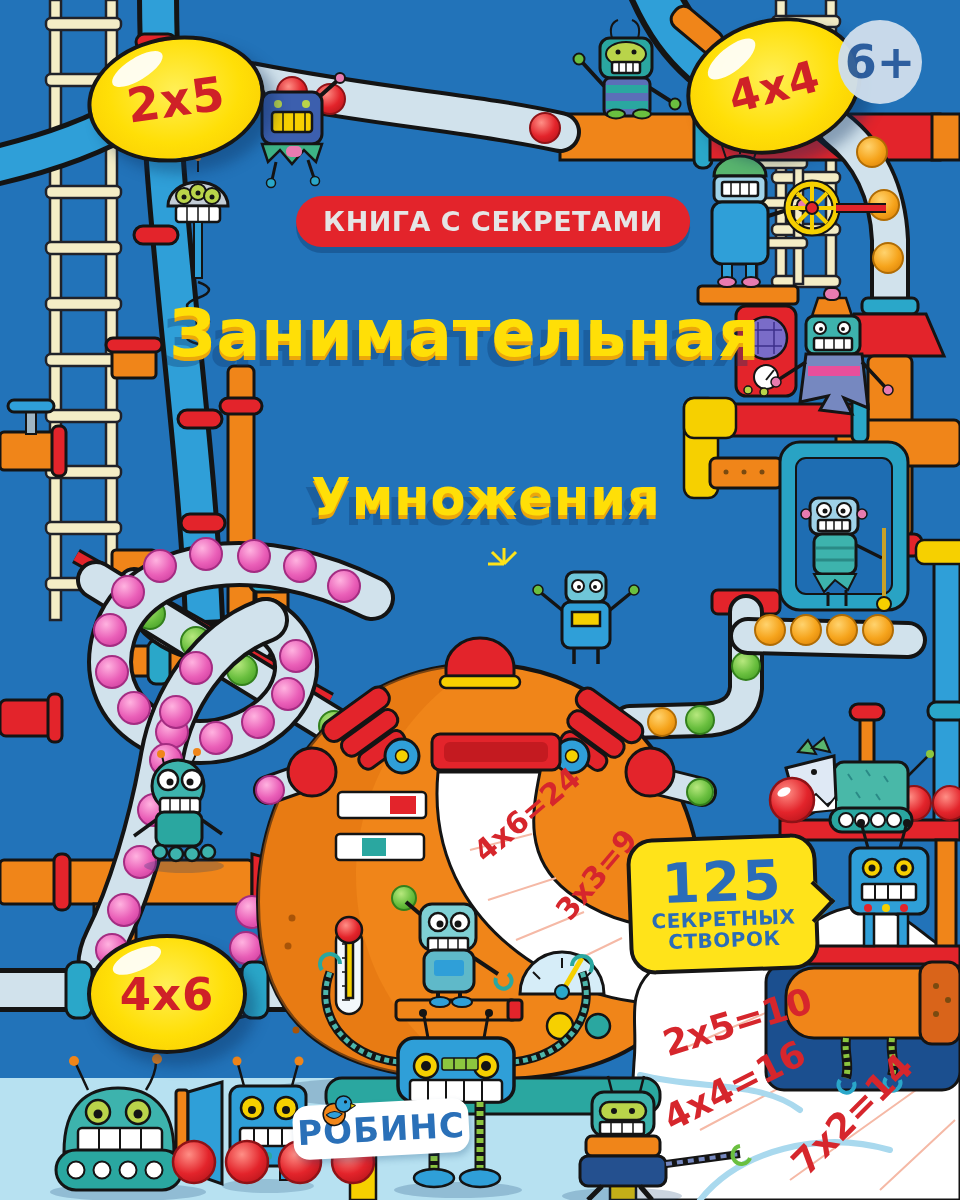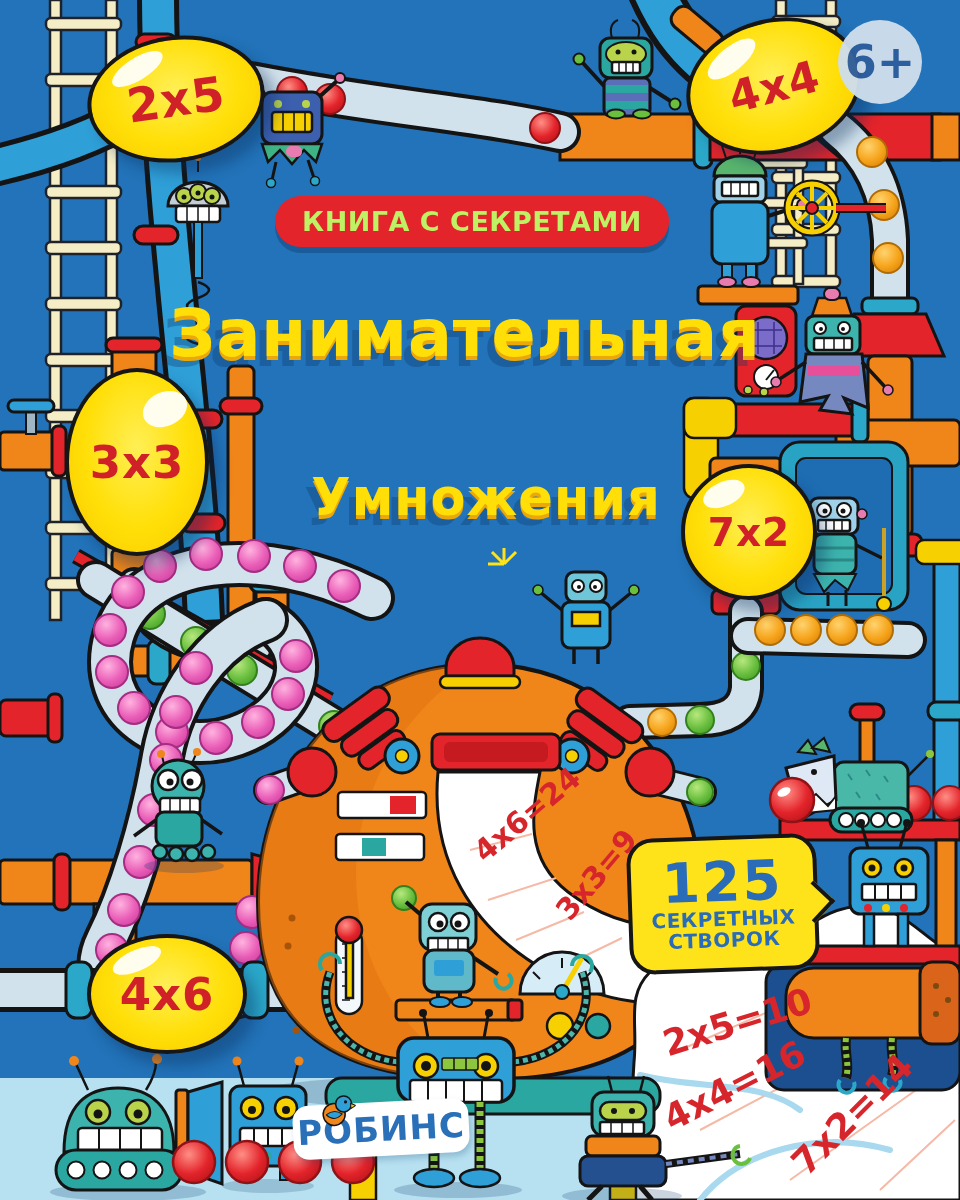--- a/index.html
+++ b/index.html
@@ -17,21 +17,21 @@
   #b2x5{left:87px;top:36px;width:170px;height:118px;font-size:47px;transform:rotate(-8deg);}
   #b4x4{left:685px;top:19px;width:170px;height:126px;font-size:44px;transform:rotate(-15deg);}
   #b3x3{left:65px;top:368px;width:136px;height:180px;font-size:45px;}
   #b3x3::before{left:auto;right:12%;}
   #b7x2{left:681px;top:464px;width:128px;height:128px;font-size:39px;}
   #b4x6{left:87px;top:934px;width:152px;height:112px;font-size:45px;text-align:center;}
   
   #age{left:838px;top:20px;width:84px;height:84px;border-radius:50%;background:#cfdeed;opacity:.96;
     color:#2e5e9e;font-size:46px;font-weight:bold;display:flex;align-items:center;justify-content:center;z-index:7;}
   
-  #banner{left:472px;top:196px;transform:translateX(-50%);background:#e3242b;color:#bef264;
+  #banner{left:493px;top:196px;transform:translateX(-50%);background:#e3242b;color:#e5e5e5;
     font-size:27px;font-weight:bold;letter-spacing:.5px;padding:10px 27px;border-radius:28px;
     box-shadow:0 6px 0 rgba(12,45,90,.33);white-space:nowrap;z-index:6;}
   
   .title{transform:translateX(-50%);color:#ffdf07;font-weight:bold;white-space:nowrap;z-index:6;
     text-shadow:0 4px 0 #eca70a,-7px 10px 0 rgba(15,55,105,.33);letter-spacing:1px;}
   #t1{left:465px;top:296px;font-size:65px;}
   #t2{left:443px;top:356px;font-size:96px;}
   #t3{left:486px;top:468px;font-size:51px;}
   
   #flaps{left:628px;top:836px;width:182px;height:128px;background:#ffe31a;border:4px solid #161616;
@@ -666,26 +666,20 @@
         <circle cx="353" cy="1162" r="21" fill="url(#grd)"></circle>
   </g>
 </svg>
 
 <div class="bubble" id="b2x5">
       <span>2х5</span>
     </div>
 <div class="bubble" id="b4x4">
       <span>4х4</span>
     </div>
-<div class="bubble" id="b3x3">
-      <span>3х3</span>
-    </div>
-<div class="bubble" id="b7x2">
-      <span>7х2</span>
-    </div>
 <div class="bubble" id="b4x6">
       <span>4х6</span>
     </div>
 
 <div class="ov" id="age">6+</div>
 <div class="ov" id="banner">КНИГА С СЕКРЕТАМИ</div>
 
 <div class="ov title" id="t1">Занимательная</div>
 <div class="ov title" id="t3">Умножения</div>
 

